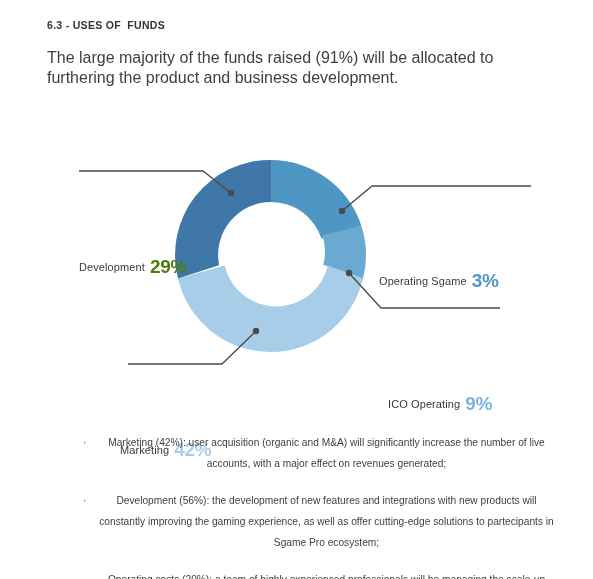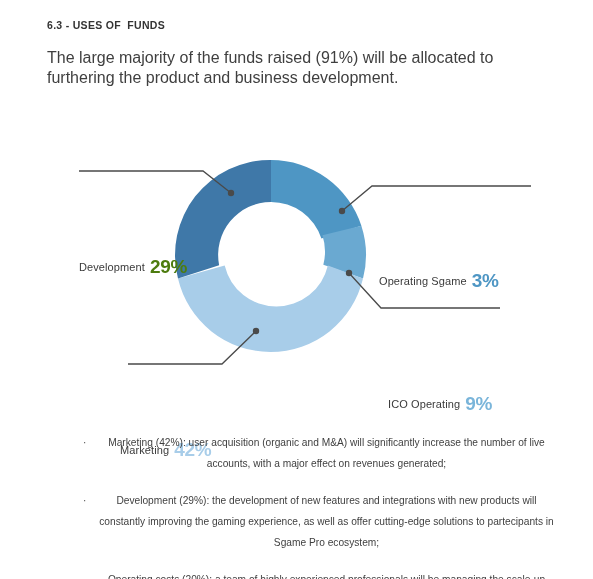--- a/index.html
+++ b/index.html
@@ -161,21 +161,21 @@
 
 <div class="bullets">
 
   <div class="bullet">
     <span class="dot">·</span>
     <span class="btext">Marketing (42%): user acquisition (organic and M&amp;A) will significantly increase the number of live accounts, with a major effect on revenues generated;</span>
   </div>
 
   <div class="bullet">
     <span class="dot">·</span>
-    <span class="btext">Development (29%): the development of new features and integrations with new products will constantly improving the gaming experience, as well as offer cutting-edge solutions to partecipants in Sgame Pro ecosystem;</span>
+    <span class="btext">Development (56%): the development of new features and integrations with new products will constantly improving the gaming experience, as well as offer cutting-edge solutions to partecipants in Sgame Pro ecosystem;</span>
   </div>
 
   <div class="bullet">
     <span class="dot">·</span>
     <span class="btext">Operating costs (20%): a team of highly experienced professionals will be managing the scale-up process, ensuring a strong addition to an already existing business.</span>
   </div>
 
 </div>
 
 </body></html>

